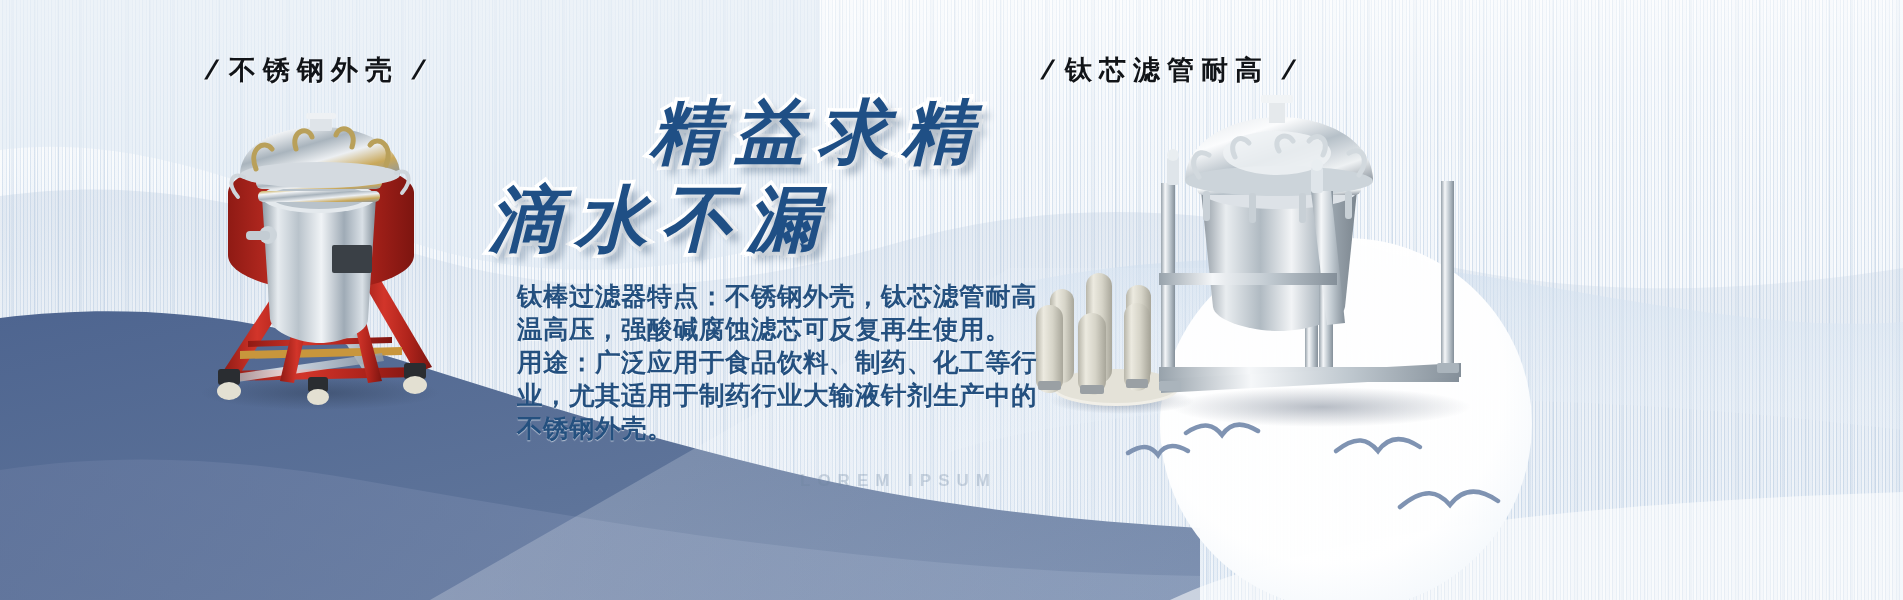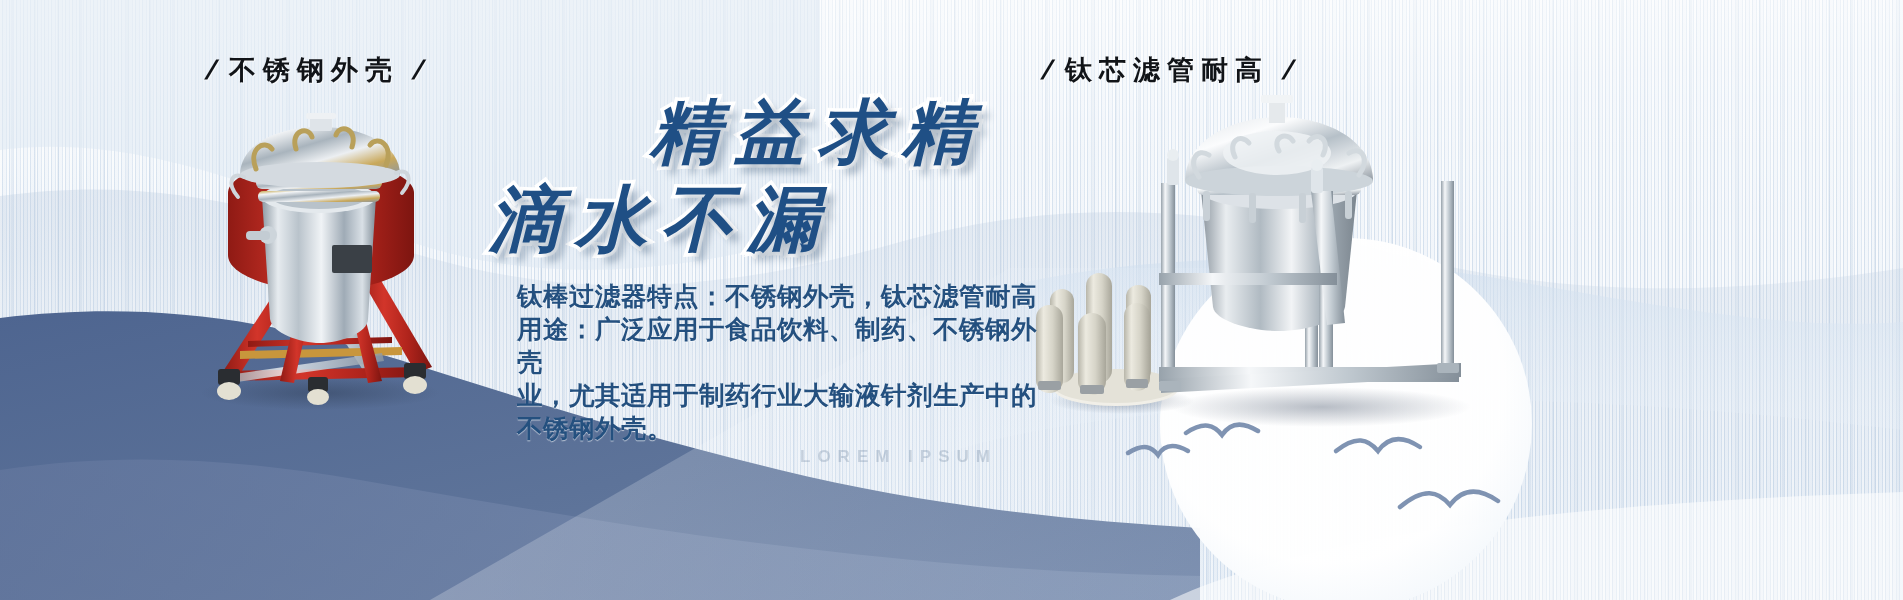--- a/index.html
+++ b/index.html
@@ -98,21 +98,21 @@
     line-height:33px;
     letter-spacing:.5px;
     font-weight:600;
     text-shadow:0 1px 1px rgba(255,255,255,.6);
     padding-left:32px;
   }
   #desc p{margin:0;}
 
   
   #watermark{
-    position:absolute;left:800px;top:447px;
+    position:absolute;left:800px;top:471px;
     font-size:17px;letter-spacing:7px;font-weight:600;
     color:rgba(108,132,160,.30);
     white-space:nowrap;
   }
 
   
   .product{position:absolute;}
   #product-left{left:170px;top:105px;width:290px;height:310px;}
   #product-cores{left:1030px;top:255px;width:180px;height:160px;}
   #product-right{left:1145px;top:95px;width:340px;height:345px;}
@@ -403,20 +403,21 @@
     <span class="bar">/</span>
     <span>钛芯滤管耐高</span>
     <span class="bar">/</span>
   </div>
 
   <div class="headline" id="headline1">精益求精</div>
   <div class="headline" id="headline2">滴水不漏</div>
 
   <div id="desc">
     <p>钛棒过滤器特点：不锈钢外壳，钛芯滤管耐高</p>
-    <p>用途：广泛应用于食品饮料、制药、不锈钢外壳</p>
+    <p>温高压，强酸碱腐蚀滤芯可反复再生使用。</p>
+    <p>用途：广泛应用于食品饮料、制药、化工等行</p>
     <p>业，尤其适用于制药行业大输液针剂生产中的</p>
     <p>不锈钢外壳。</p>
   </div>
 
   <div id="watermark">LOREM IPSUM</div>
 
 </div>
 
 </body></html>

